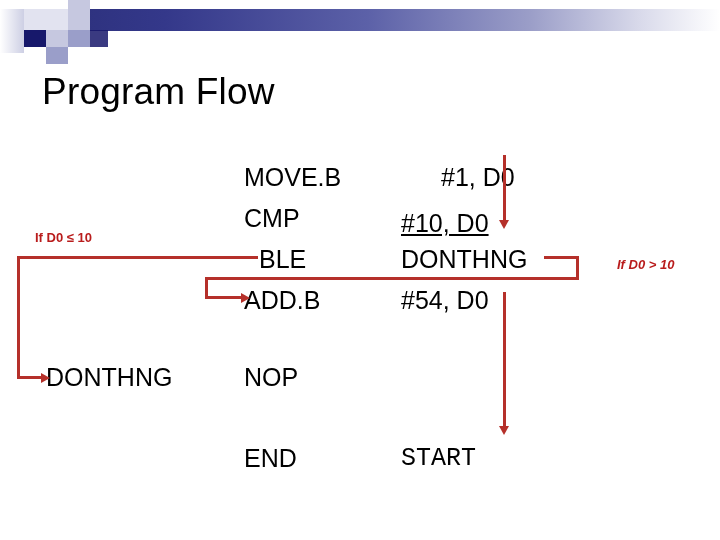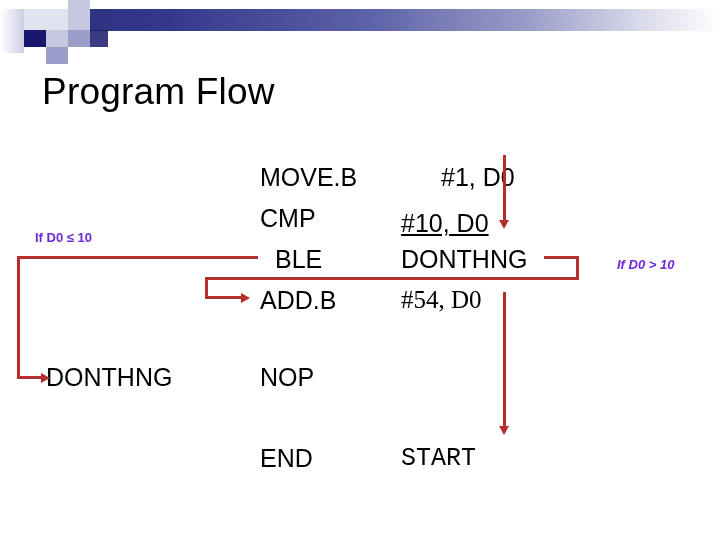--- a/index.html
+++ b/index.html
@@ -59,29 +59,29 @@
   }
 
   
   .code-line {
     position: absolute;
     font-size: 25px;
     color: #000000;
     white-space: nowrap;
   }
   .col-label { left: 46px; }
-  .col-op    { left: 260px; }
+  .col-op    { left: 244px; }
   .col-arg   { left: 401px; }
 
   
   .cond-label {
     position: absolute;
     font-size: 13px;
     font-weight: bold;
-    color: #6d28d9;
+    color: #b91c1c;
     white-space: nowrap;
   }
   #cond-le { left: 35px; top: 230px; }
   #cond-gt { left: 617px; top: 257px; font-style: italic; }
 
   
   .seg {
     position: absolute;
     background: #b5302a;
   }
@@ -131,21 +131,21 @@
 <div class="code-line col-op" style="top:163px;">MOVE.B</div>
 <div class="code-line col-arg" style="top:163px;margin-left:40px;">#1, D0</div>
 
 <div class="code-line col-op" style="top:204px;">CMP</div>
 <div class="code-line col-arg" style="top:209px;text-decoration:underline;">#10, D0</div>
 
 <div class="code-line col-op" style="top:245px;margin-left:15px;">BLE</div>
 <div class="code-line col-arg" style="top:245px;">DONTHNG</div>
 
 <div class="code-line col-op" style="top:286px;">ADD.B</div>
-<div class="code-line col-arg" style="top:286px;font-family:Liberation Serif, serif;">#54, D0</div>
+<div class="code-line col-arg" style="top:286px;">#54, D0</div>
 
 <div class="code-line col-label" style="top:363px;">DONTHNG</div>
 <div class="code-line col-op" style="top:363px;">NOP</div>
 
 <div class="code-line col-op" style="top:444px;">END</div>
 <div class="code-line col-arg" style="top:444px;font-family:Liberation Mono, monospace;">START</div>
 
 <div class="seg seg-h" style="left:17px; top:256px; width:241px;"></div>
 <div class="seg seg-v" style="left:17px; top:256px; height:123px;"></div>
 <div class="seg seg-h" style="left:17px; top:376px; width:26px;"></div>

